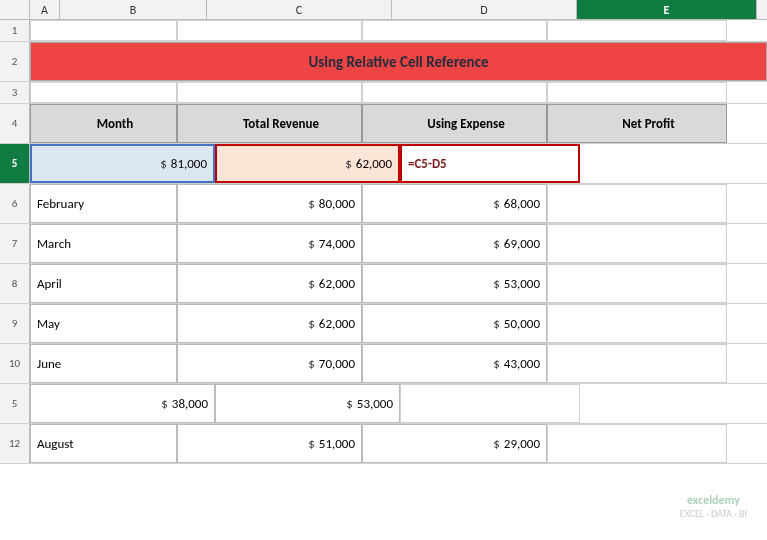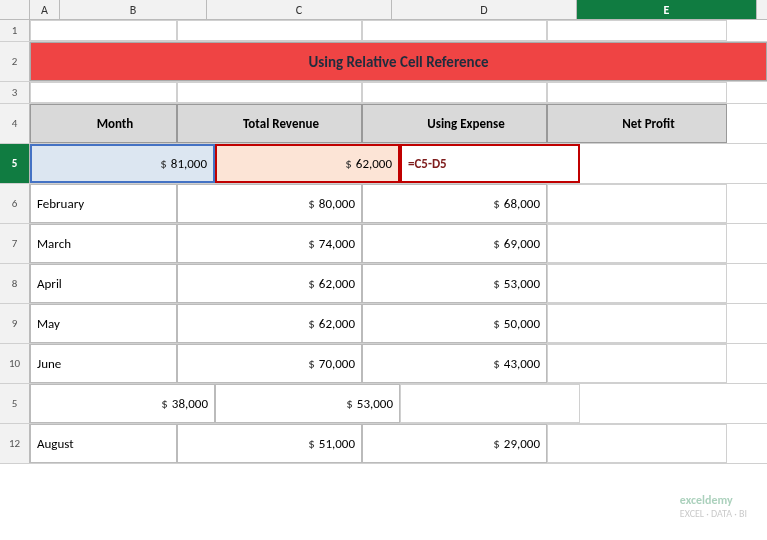--- a/index.html
+++ b/index.html
@@ -162,21 +162,21 @@
     
     .grid-row.short { height: 22px; }
     .grid-row.medium { height: 40px; }
 
     
     .watermark {
       position: absolute;
       bottom: 20px;
       right: 20px;
       opacity: 0.35;
-      text-align: left;
+      text-align: center;
       font-size: 10px;
       color: #666;
       pointer-events: none;
     }
     .watermark-logo {
       font-size: 12px;
       font-weight: bold;
       color: #107c41;
     }
   </style>

